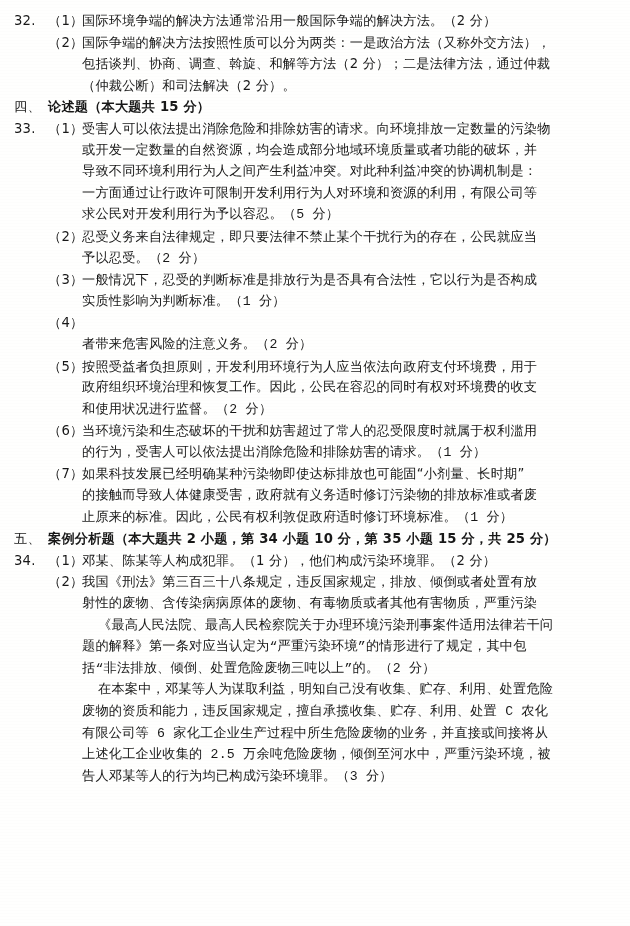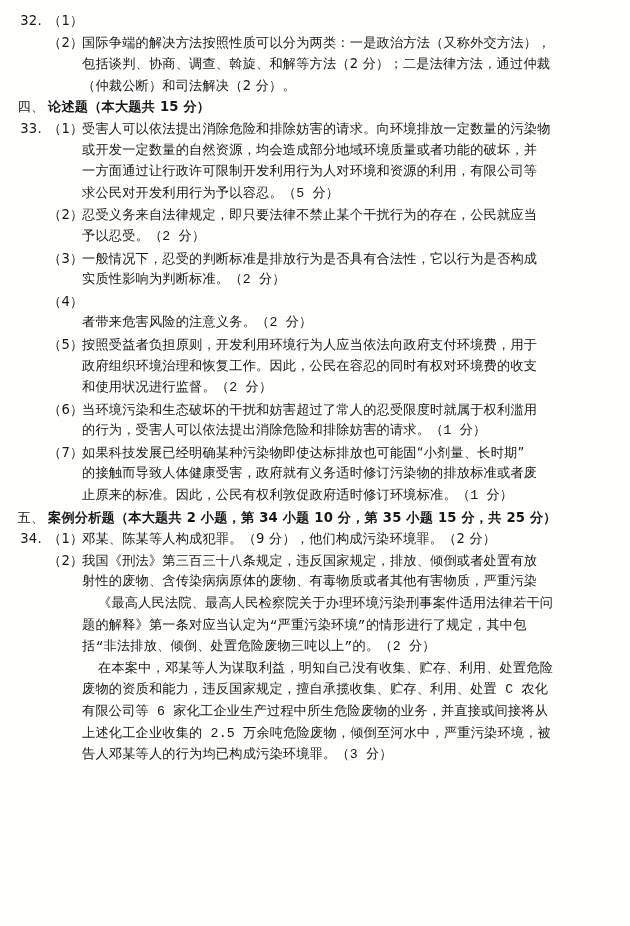--- a/index.html
+++ b/index.html
@@ -28,21 +28,21 @@
     display: flex;
     align-items: flex-start;
     font-size: 13.2px;
     line-height: 21.6px;
     letter-spacing: 0.2px;
     white-space: pre-wrap;
   }
   .num {
     flex: 0 0 auto;
     width: 34px;
-    text-align: center;
+    text-align: left;
   }
   .marker {
     flex: 0 0 auto;
     width: 34px;
     text-align: left;
   }
   .txt {
     flex: 1 1 auto;
     text-align: justify;
     text-justify: inter-ideograph;
@@ -60,20 +60,21 @@
   }
 </style>
 </head>
 <body>
 
 <div class="page">
 
   <div class="line">
     <span class="num">32.</span>
     <span class="marker">（1）</span>
+    <span class="txt">国际环境争端的解决方法通常沿用一般国际争端的解决方法。（2 分）</span>
   </div>
 
   <div class="line">
     <span class="num"></span>
     <span class="marker">（2）</span>
     <span class="txt">国际争端的解决方法按照性质可以分为两类：一是政治方法（又称外交方法），</span>
   </div>
 
   <div class="line indent-1">
     <span class="num"></span>
@@ -93,40 +94,43 @@
   <div class="line">
     <span class="num">33.</span>
     <span class="marker">（1）</span>
     <span class="txt">受害人可以依法提出消除危险和排除妨害的请求。向环境排放一定数量的污染物</span>
   </div>
 
   <div class="line indent-2">
     <span class="txt">或开发一定数量的自然资源，均会造成部分地域环境质量或者功能的破坏，并</span>
   </div>
   <div class="line indent-2">
+    <span class="txt">导致不同环境利用行为人之间产生利益冲突。对此种利益冲突的协调机制是：</span>
+  </div>
+  <div class="line indent-2">
     <span class="txt">一方面通过让行政许可限制开发利用行为人对环境和资源的利用，有限公司等</span>
   </div>
   <div class="line indent-2">
     <span class="txt">求公民对开发利用行为予以容忍。（5 分）</span>
   </div>
 
   <div class="line indent-1">
     <span class="marker">（2）</span>
     <span class="txt">忍受义务来自法律规定，即只要法律不禁止某个干扰行为的存在，公民就应当</span>
   </div>
   <div class="line indent-2">
     <span class="txt">予以忍受。（2 分）</span>
   </div>
 
   <div class="line indent-1">
     <span class="marker">（3）</span>
     <span class="txt">一般情况下，忍受的判断标准是排放行为是否具有合法性，它以行为是否构成</span>
   </div>
   <div class="line indent-2">
-    <span class="txt">实质性影响为判断标准。（2 分）</span>
+    <span class="txt">实质性影响为判断标准。（1 分）</span>
   </div>
 
   <div class="line indent-1">
     <span class="marker">（4）</span>
   </div>
   <div class="line indent-2">
     <span class="txt">者带来危害风险的注意义务。（2 分）</span>
   </div>
 
   <div class="line indent-1">
@@ -160,21 +164,21 @@
   </div>
 
   <div class="line" style="padding-left:0;">
     <span class="num">五、</span>
     <span class="txt" style="font-weight:bold;">案例分析题（本大题共 2 小题，第 34 小题 10 分，第 35 小题 15 分，共 25 分）</span>
   </div>
 
   <div class="line">
     <span class="num">34.</span>
     <span class="marker">（1）</span>
-    <span class="txt">邓某、陈某等人构成犯罪。（9 分），他们构成污染环境罪。（2 分）</span>
+    <span class="txt">邓某、陈某等人构成犯罪。（1 分），他们构成污染环境罪。（2 分）</span>
   </div>
 
   <div class="line indent-1">
     <span class="marker">（2）</span>
     <span class="txt">我国《刑法》第三百三十八条规定，违反国家规定，排放、倾倒或者处置有放</span>
   </div>
   <div class="line indent-2">
     <span class="txt">射性的废物、含传染病病原体的废物、有毒物质或者其他有害物质，严重污染</span>
   </div>
 

